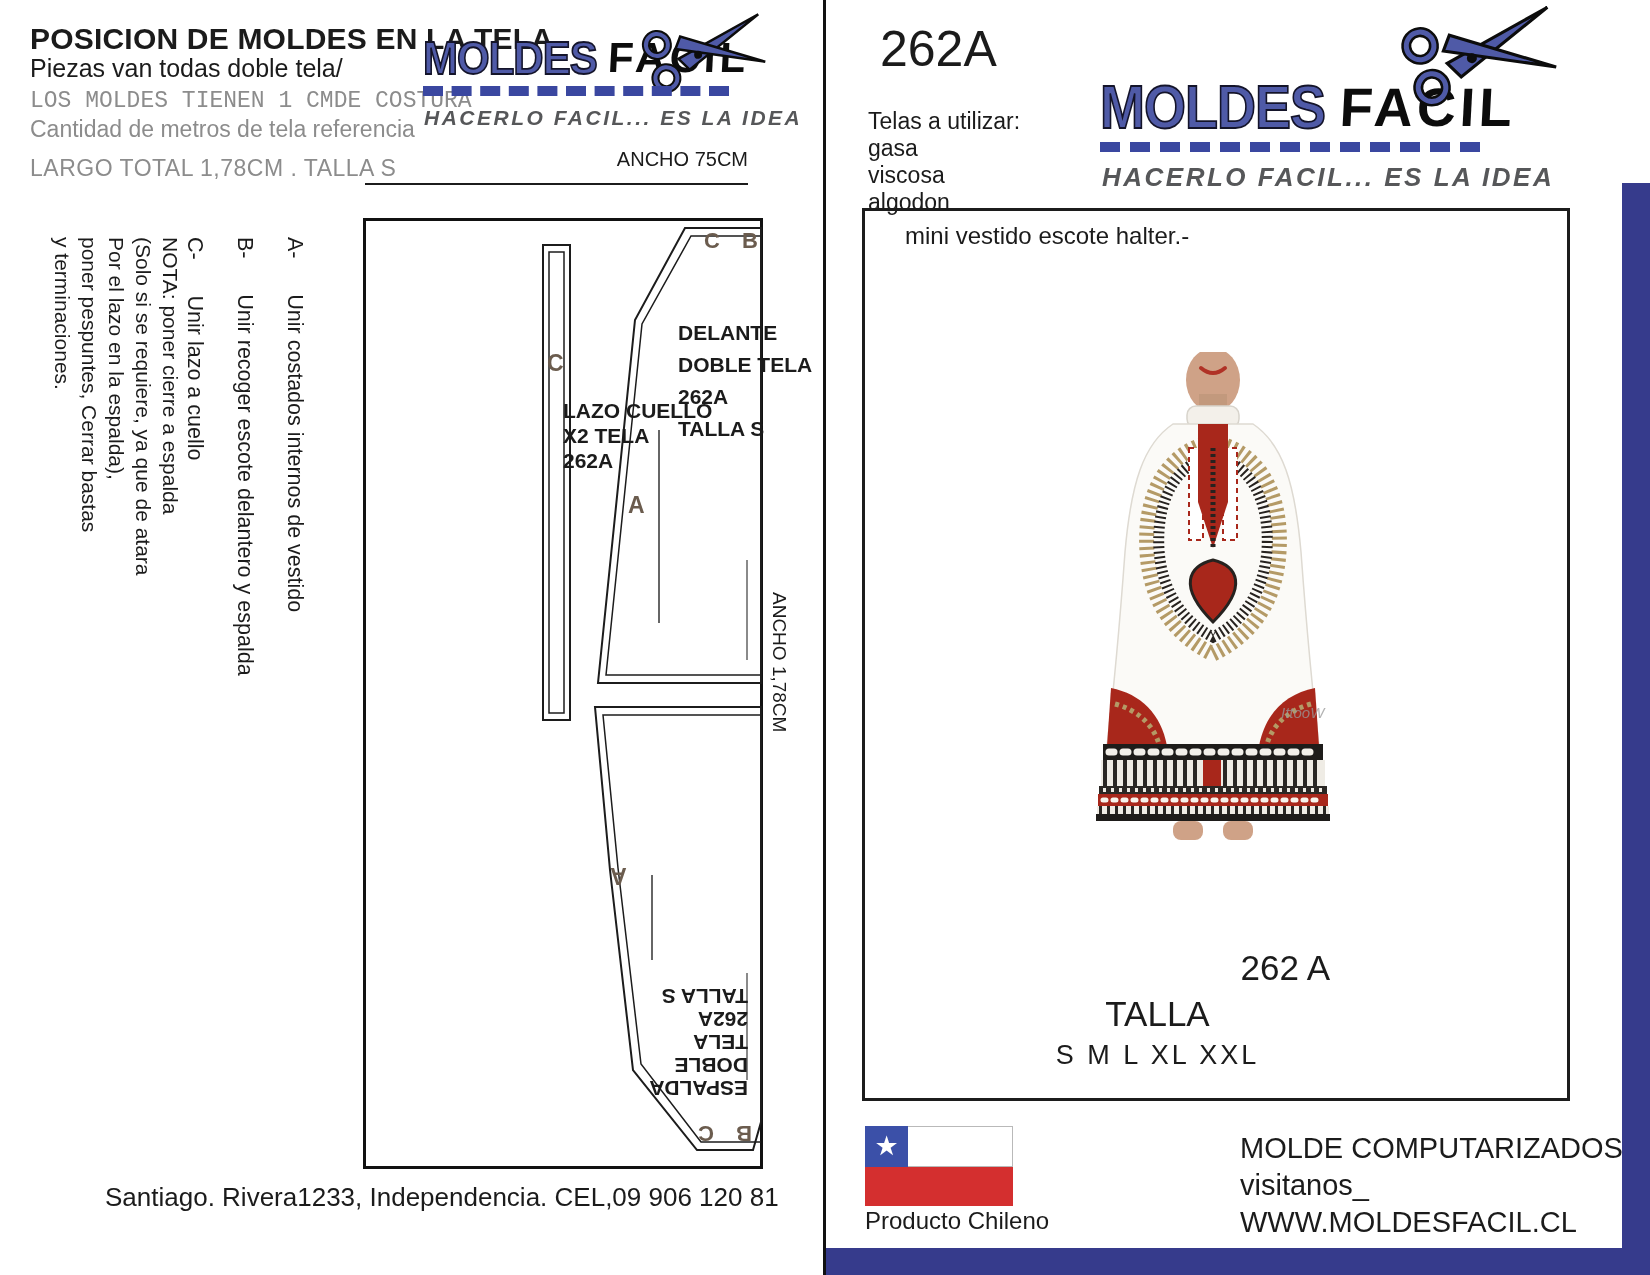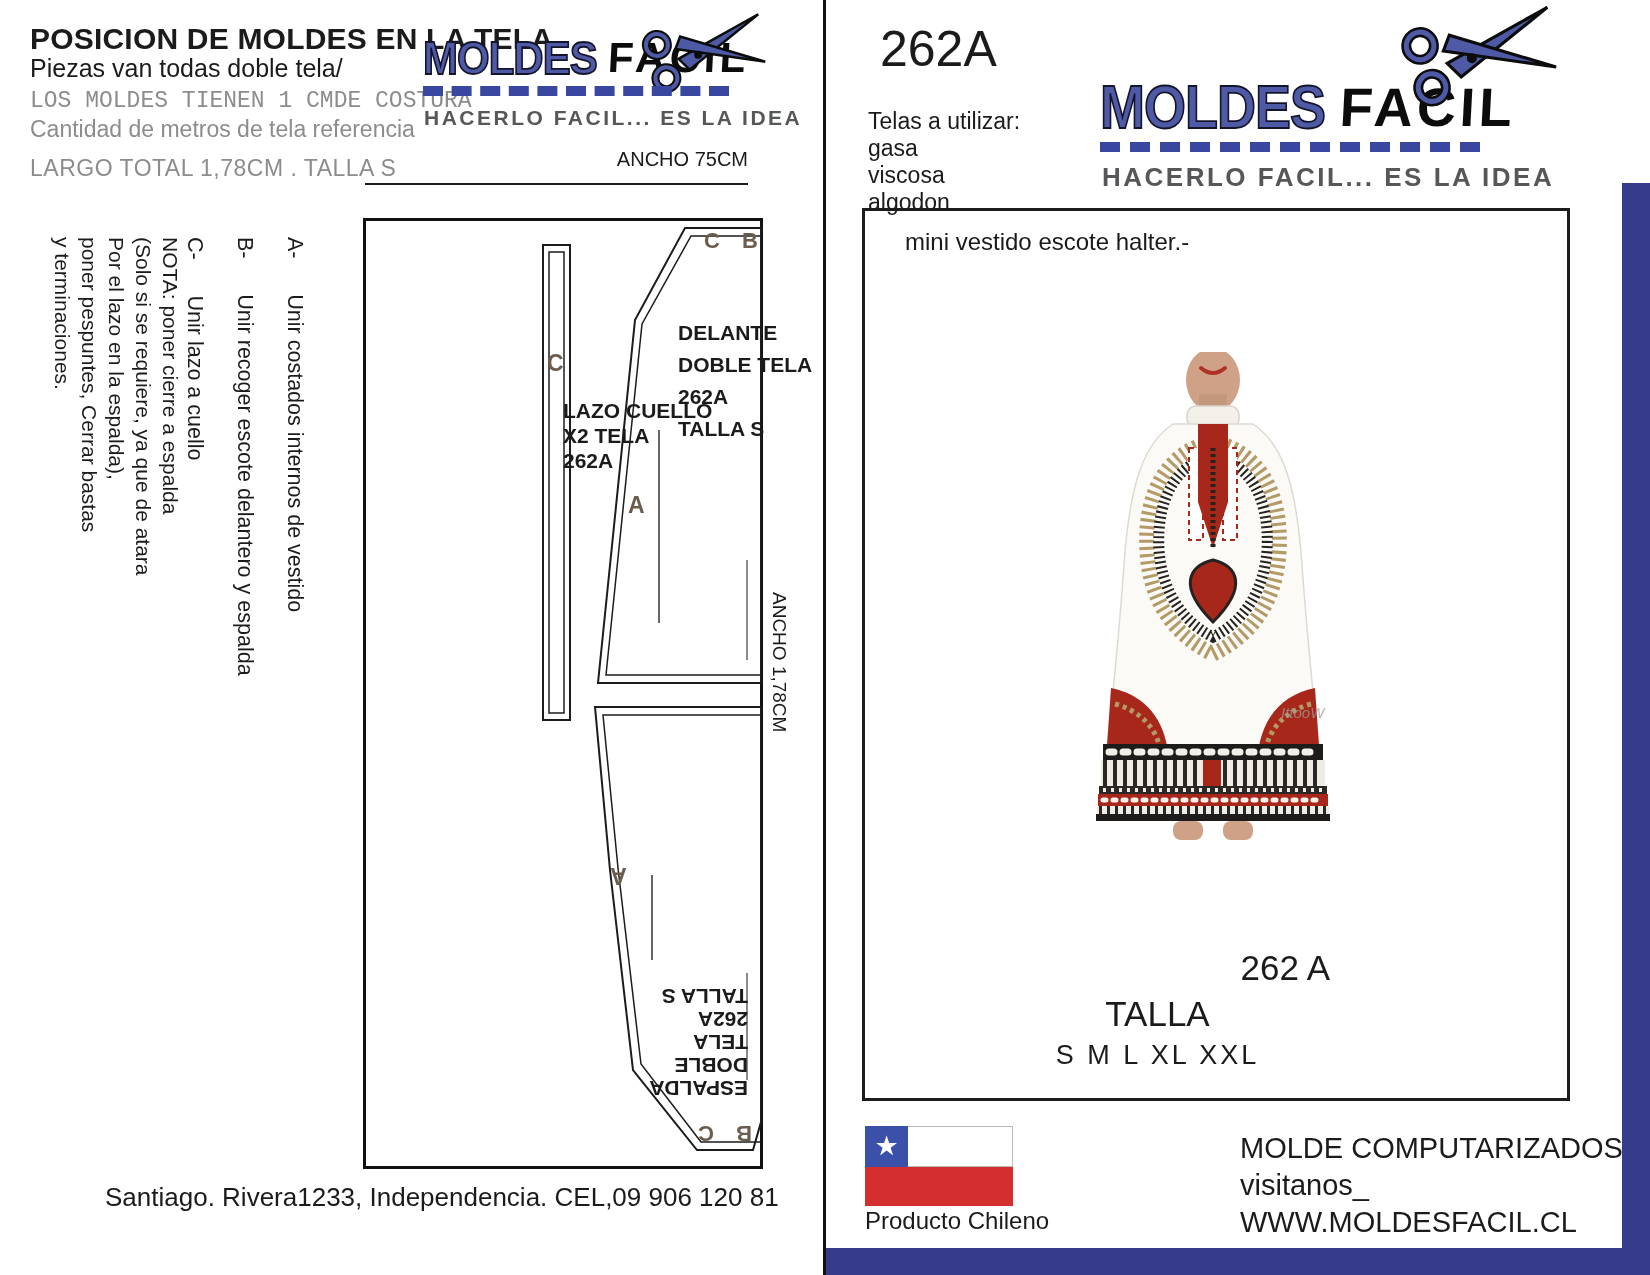--- a/index.html
+++ b/index.html
@@ -24,21 +24,21 @@
   .hdr2{left:30px;top:54px;font-size:25px;}
   .hdr3{left:30px;top:88px;font-size:23px;color:var(--gray-text);font-family:Liberation Mono, monospace;}
   .hdr4{left:30px;top:116px;font-size:23px;color:var(--gray-text);}
   .hdr5{left:30px;top:155px;font-size:23px;color:var(--gray-text);letter-spacing:.5px;}
 
   
   .logo-word1{font-weight:800;color:var(--logo-blue);-webkit-text-stroke:1.6px #14142a;
     letter-spacing:-1px;transform:scaleY(1.12);display:inline-block;}
   .logo-word2{font-weight:800;color:#0c0c0c;letter-spacing:4px;transform:skewX(-3deg);display:inline-block;}
   .logo-dash{border-top:10px dashed var(--logo-dash);height:0;}
-  .logo-tag{font-weight:bold;color:var(--tagline-gray);letter-spacing:2.5px;}
+  .logo-tag{font-weight:bold;color:var(--tagline-gray);letter-spacing:2.5px;font-style:italic;}
 
   .l-logo-row{left:423px;top:34px;font-size:42px;}
   .l-logo-dash{left:423px;top:86px;width:306px;}
   .l-logo-tag{left:424px;top:106px;font-size:21px;}
   .l-scissors{left:640px;top:10px;}
 
   .r-code{left:880px;top:20px;font-size:50px;}
   .r-fabrics{left:868px;top:80px;font-size:23px;line-height:27px;margin-top:28px;}
   .r-logo-row{left:1100px;top:76px;font-size:54px;}
   .r-logo-dash{left:1100px;top:142px;width:380px;}
@@ -64,21 +64,21 @@
 
   .l-footer{left:105px;top:1182px;font-size:26px;}
 
   
   .divider{left:823px;top:0;width:3px;height:1275px;background:#111;}
   .bar-right{left:1622px;top:183px;width:28px;height:1092px;background:var(--accent-bar);}
   .bar-bottom{left:826px;top:1248px;width:824px;height:27px;background:var(--accent-bar);}
 
   
   .content-box{left:862px;top:208px;width:708px;height:893px;border:3px solid var(--line-black);}
-  .box-title{left:905px;top:222px;font-size:24px;margin-top:6px;}
+  .box-title{left:905px;top:222px;font-size:24px;}
   .box-code{left:985px;top:948px;width:345px;text-align:right;font-size:35px;}
   .box-talla{left:985px;top:994px;width:345px;text-align:center;font-size:35px;}
   .box-sizes{left:985px;top:1040px;width:345px;text-align:center;font-size:27px;letter-spacing:3px;}
 
   
   .flag{left:865px;top:1126px;width:148px;height:80px;}
   .flag-canton{position:absolute;left:0;top:0;width:43px;height:41px;background:var(--flag-blue);
     color:#fff;text-align:center;font-size:27px;line-height:40px;}
   .flag-white{position:absolute;left:43px;top:0;width:105px;height:41px;background:#fff;border:1px solid #b9b9b9;border-left:none;}
   .flag-red{position:absolute;left:0;top:41px;width:148px;height:39px;background:var(--flag-red);}

